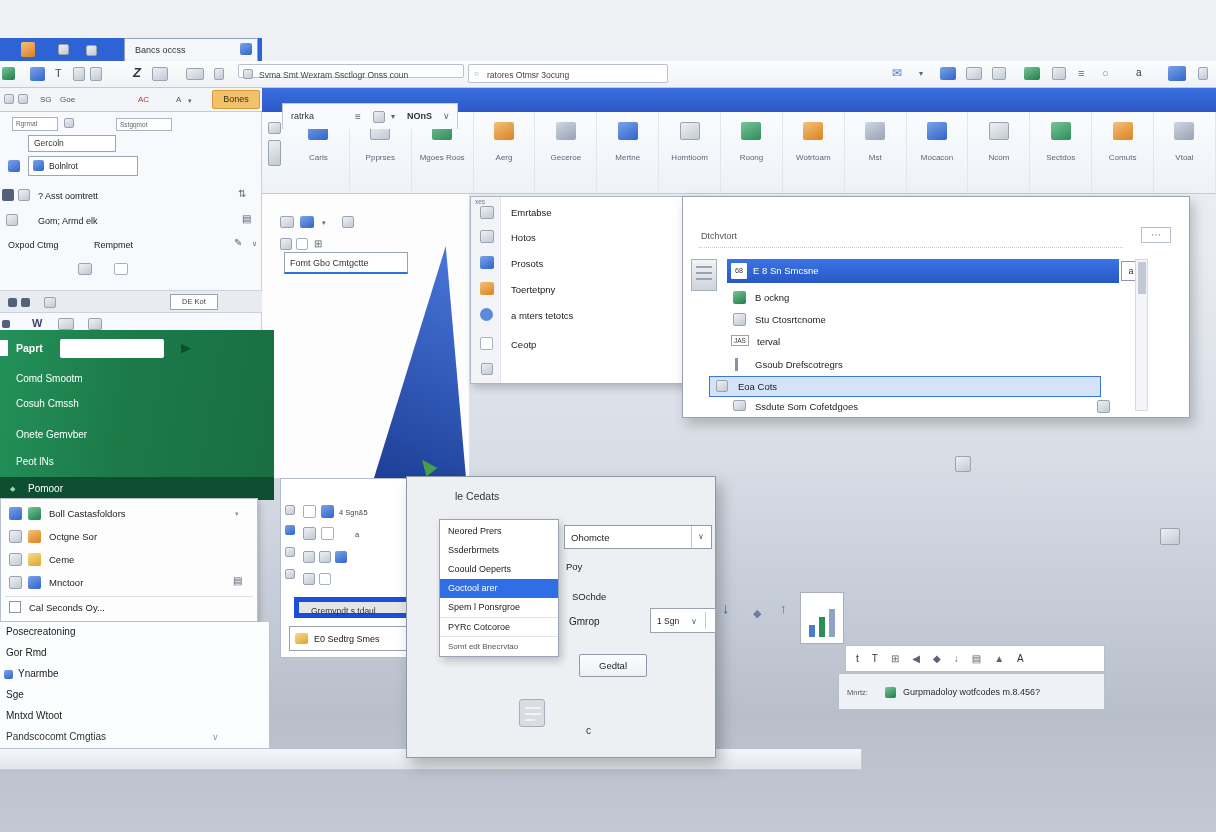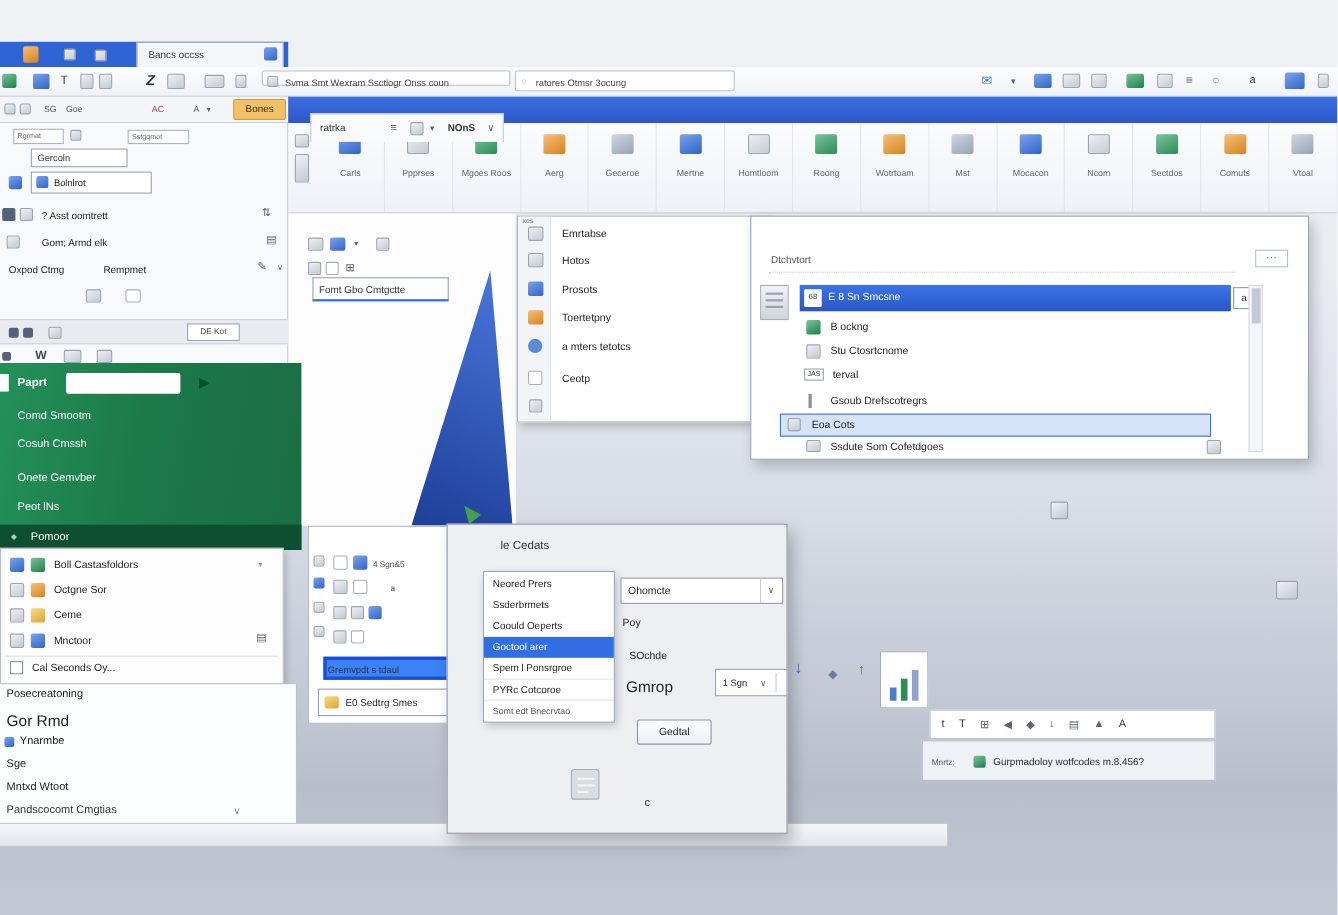--- a/index.html
+++ b/index.html
@@ -245,21 +245,21 @@
     <span class="ic icb" style="left:27px;top:77px;width:13px;height:13px"></span>
     <span class="t" style="left:48px;top:78px;font-size:9.5px">Mnctoor</span>
     <span class="g" style="left:232px;top:77px;font-size:10px">▤</span>
     <div class="a" style="left:4px;top:97px;width:248px;border-top:1px solid #d9dee6"></div>
     <span class="a" style="left:8px;top:102px;width:12px;height:12px;background:#fff;border:1px solid #8a93a3"></span>
     <span class="t" style="left:28px;top:103px;font-size:9.5px">Cal Seconds Oy...</span>
   </div>
 
   <div class="a" style="left:0;top:622px;width:270px;height:127px;background:#fcfdfe;border-right:1px solid #b9c2cf;border-bottom:1px solid #b9c2cf">
     <span class="t" style="left:6px;top:4px;font-size:10px;color:#1b1b1b">Posecreatoning</span>
-    <span class="t" style="left:6px;top:25px;font-size:14px;color:#1b1b1b">Gor Rmd</span>
+    <span class="t" style="left:6px;top:25px;font-size:10px;color:#1b1b1b">Gor Rmd</span>
     <span class="ic icb" style="left:4px;top:48px;width:9px;height:9px"></span>
     <span class="t" style="left:18px;top:46px;font-size:10px;color:#1b1b1b">Ynarmbe</span>
     <span class="t" style="left:6px;top:67px;font-size:10px;color:#1b1b1b">Sge</span>
     <span class="t" style="left:6px;top:88px;font-size:10px;color:#1b1b1b">Mntxd Wtoot</span>
     <span class="t" style="left:6px;top:109px;font-size:10px;color:#333">Pandscocomt Cmgtias</span>
     <span class="g" style="left:212px;top:111px;font-size:9px;color:#8a93a3">∨</span>
   </div>
   <div class="a" style="left:0;top:749px;width:862px;height:21px;background:linear-gradient(#f4f6f9,#e2e6ec);border-bottom:1px solid #c6ccd6;border-right:1px solid #c6ccd6"></div>
 
   <div class="a" style="left:470px;top:196px;width:232px;height:188px;background:#fff;border:1px solid #aeb7c4;box-shadow:3px 4px 8px rgba(0,0,0,.2)">
@@ -333,21 +333,21 @@
     <span class="ic icb" style="left:40px;top:26px;width:13px;height:13px"></span>
     <span class="t" style="left:58px;top:29px;font-size:7.5px;color:#444">4 Sgn&amp;5</span>
     <span class="ic icx" style="left:22px;top:48px;width:13px;height:13px"></span>
     <span class="ic icw" style="left:40px;top:48px;width:13px;height:13px"></span>
     <span class="t" style="left:74px;top:51px;font-size:7.5px;color:#444">a</span>
     <span class="ic icx" style="left:22px;top:72px;width:12px;height:12px"></span>
     <span class="ic icx" style="left:38px;top:72px;width:12px;height:12px"></span>
     <span class="ic icb" style="left:54px;top:72px;width:12px;height:12px"></span>
     <span class="ic icx" style="left:22px;top:94px;width:12px;height:12px"></span>
     <span class="ic icw" style="left:38px;top:94px;width:12px;height:12px"></span>
-    <div class="a" style="left:13px;top:118px;width:128px;height:21px;background:#3b82f6;border:3px solid #1d4ed8;font-size:8.5px;color:#333;line-height:19px;padding-left:1px">Gremvpdt s tdaul</div>
+    <div class="a" style="left:13px;top:118px;width:128px;height:21px;background:#e5e5e5;border:5px solid #1d4ed8;font-size:8.5px;color:#333;line-height:19px;padding-left:12px">Gremvpdt s tdaul</div>
     <div class="a" style="left:8px;top:147px;width:136px;height:25px;background:#fff;border:1px solid #98a2b0">
       <span class="ic icy" style="left:5px;top:6px;width:13px;height:11px"></span>
       <span class="t" style="left:24px;top:7px;font-size:9px">E0 Sedtrg Smes</span>
     </div>
   </div>
 
   <span class="g" style="left:722px;top:600px;font-size:15px;font-weight:bold;color:#3567cc">↓</span>
   <span class="g" style="left:753px;top:608px;font-size:11px;color:#6d7b9e">◆</span>
   <span class="g" style="left:780px;top:602px;font-size:13px;font-weight:bold;color:#2e8c57">↑</span>
   <div class="a" style="left:800px;top:592px;width:44px;height:52px;background:#fff;border:1px solid #a7afbc">
@@ -370,21 +370,21 @@
       <div class="mi" style="top:116px;border-top:1px solid #e1e5ea;font-size:8px;color:#555">Somt edt Bnecrvtao</div>
     </div>
     <div class="a" style="left:157px;top:48px;width:148px;height:24px;background:#fff;border:1px solid #8f99a8">
       <span class="t" style="left:6px;top:6px;font-size:9.5px">Ohomcte</span>
       <div class="a" style="right:0;top:0;width:20px;height:22px;border-left:1px solid #c3cad6">
         <span class="g" style="left:6px;top:7px;font-size:8px;color:#556">∨</span>
       </div>
     </div>
     <span class="t" style="left:159px;top:84px;font-size:9.5px">Poy</span>
     <span class="t" style="left:165px;top:114px;font-size:9.5px">SOchde</span>
-    <span class="t" style="left:162px;top:139px;font-size:14px">Gmrop</span>
+    <span class="t" style="left:162px;top:139px;font-size:10px">Gmrop</span>
     <div class="a" style="left:172px;top:177px;width:68px;height:23px;background:linear-gradient(#fcfdfe,#eef1f5);border:1px solid #8f99a8;border-radius:2px;font-size:9.5px;color:#222;text-align:center;line-height:21px">Gedtal</div>
     <div class="a" style="left:112px;top:222px;width:26px;height:28px;background:#d9dce1;border:1px solid #a7afbc;border-radius:3px">
       <span class="a" style="left:5px;top:7px;width:16px;height:2px;background:#f2f3f5"></span>
       <span class="a" style="left:5px;top:13px;width:16px;height:2px;background:#f2f3f5"></span>
       <span class="a" style="left:5px;top:19px;width:10px;height:2px;background:#f2f3f5"></span>
     </div>
     <span class="t" style="left:179px;top:248px;font-size:10px;color:#333">c</span>
   </div>
 
   <span class="a" style="left:420px;top:458px;width:0;height:0;border-left:7px solid transparent;border-right:7px solid transparent;border-bottom:16px solid #44a04e;transform:rotate(-38deg)"></span>

